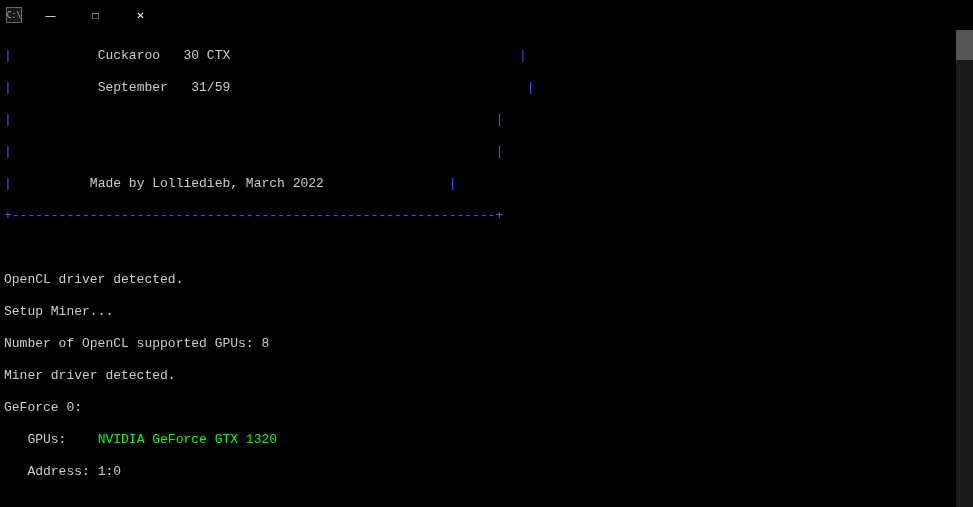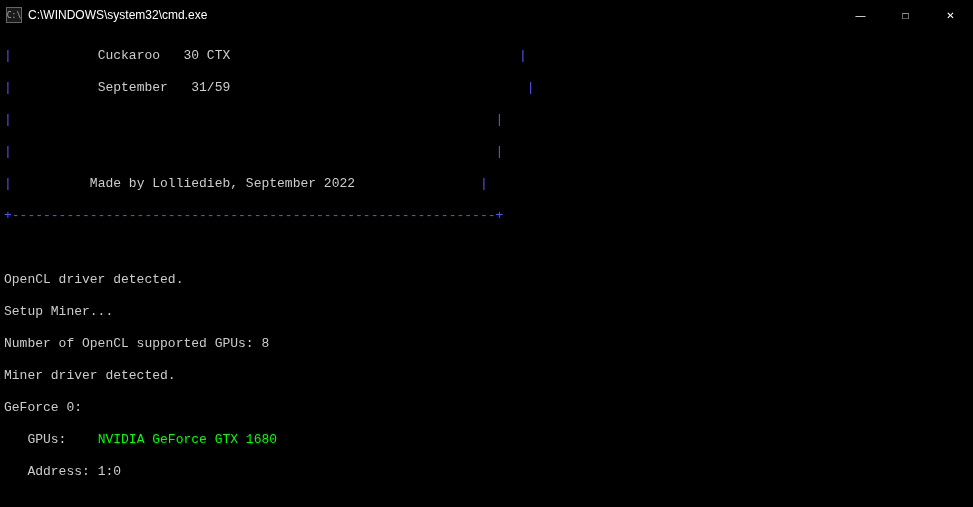--- a/index.html
+++ b/index.html
@@ -52,21 +52,20 @@
       display: flex;
       align-items: center;
       justify-content: center;
       color: #ffffff;
       font-size: 10px;
       cursor: pointer;
     }
     .terminal-wrapper {
       display: flex;
       height: calc(100% - 30px);
-      flex-direction: column;
     }
     .terminal {
       flex: 1;
       background: #000000;
       padding: 2px 4px;
       line-height: 16px;
       white-space: pre;
       overflow: hidden;
       font-size: 13px;
     }
@@ -88,43 +87,42 @@
     }
     .blue { color: #5555ff; }
     .white { color: #cccccc; }
     .green { color: #00ff00; }
   </style>
 </head>
 <body>
 
 <div class="titlebar">
   <div class="titlebar-icon">C:\</div>
-  <div class="titlebar-title">C:\WINDOWS\system32\cmd.exe</div>
   <div class="window-controls">
     <div class="win-btn">—</div>
     <div class="win-btn">□</div>
     <div class="win-btn close">✕</div>
   </div>
 </div>
 
 <div class="terminal-wrapper">
 <div class="terminal">
 <span class="line"><span class="blue">|</span><span class="white">           </span><span>Cuckaroo</span><span>   </span><span>30 CTX</span><span class="blue">                                     |</span></span>
 <span class="line"><span class="blue">|</span><span class="white">           </span><span>September</span><span>   </span><span>31/59</span><span class="blue">                                      |</span></span>
 <span class="line"><span class="blue">|                                                              |</span></span>
 <span class="line"><span class="blue">|                                                              |</span></span>
-<span class="line"><span class="blue">|</span><span class="white">          </span><span>Made by Lolliedieb, September 2022</span><span class="blue">                |</span></span>
+<span class="line"><span class="blue">|</span><span class="white">          </span><span>Made by Lolliedieb, March 2022</span><span class="blue">                |</span></span>
 <span class="line blue">+--------------------------------------------------------------+</span>
 <span class="line"> </span>
 <span class="line white">OpenCL driver detected.</span>
 <span class="line white">Setup Miner...</span>
 <span class="line white">Number of OpenCL supported GPUs: 8</span>
 <span class="line white">Miner driver detected.</span>
 <span class="line white">GeForce 0:</span>
-<span class="line"><span class="white">   </span><span>GPUs:</span><span>    </span><span class="green">NVIDIA GeForce GTX 1680</span></span>
+<span class="line"><span class="white">   </span><span>GPUs:</span><span>    </span><span class="green">NVIDIA GeForce GTX 1320</span></span>
 <span class="line white"><span>   </span><span>Address:</span><span> </span><span>1:0</span></span>
 
 
 
 
 
 
 
 
 

